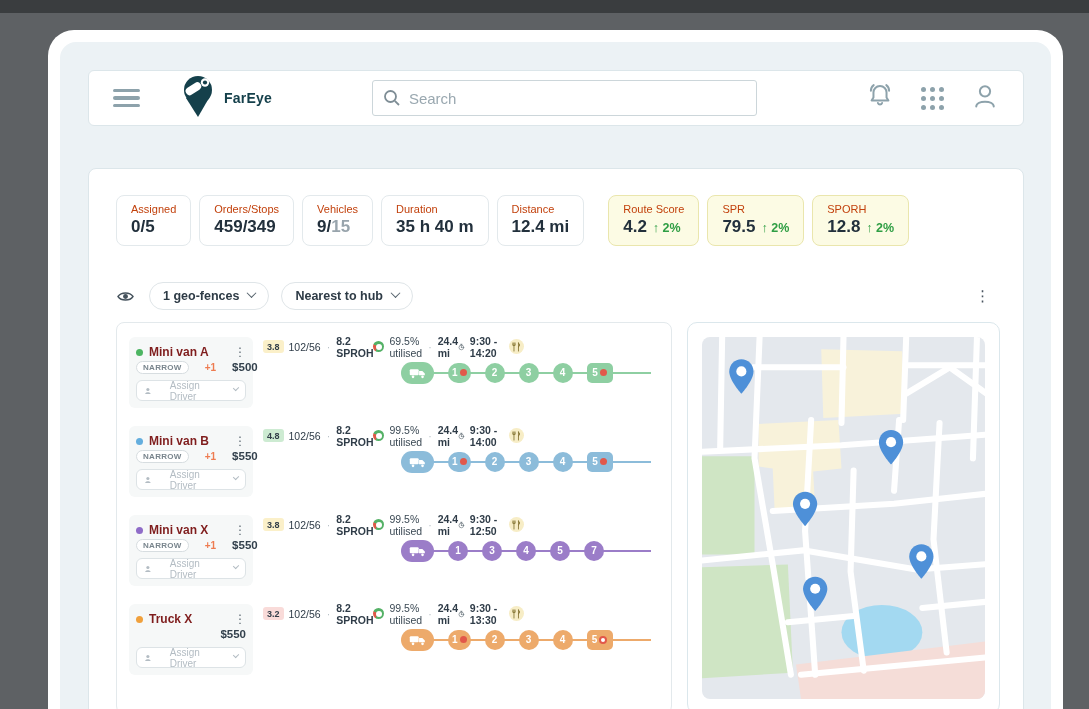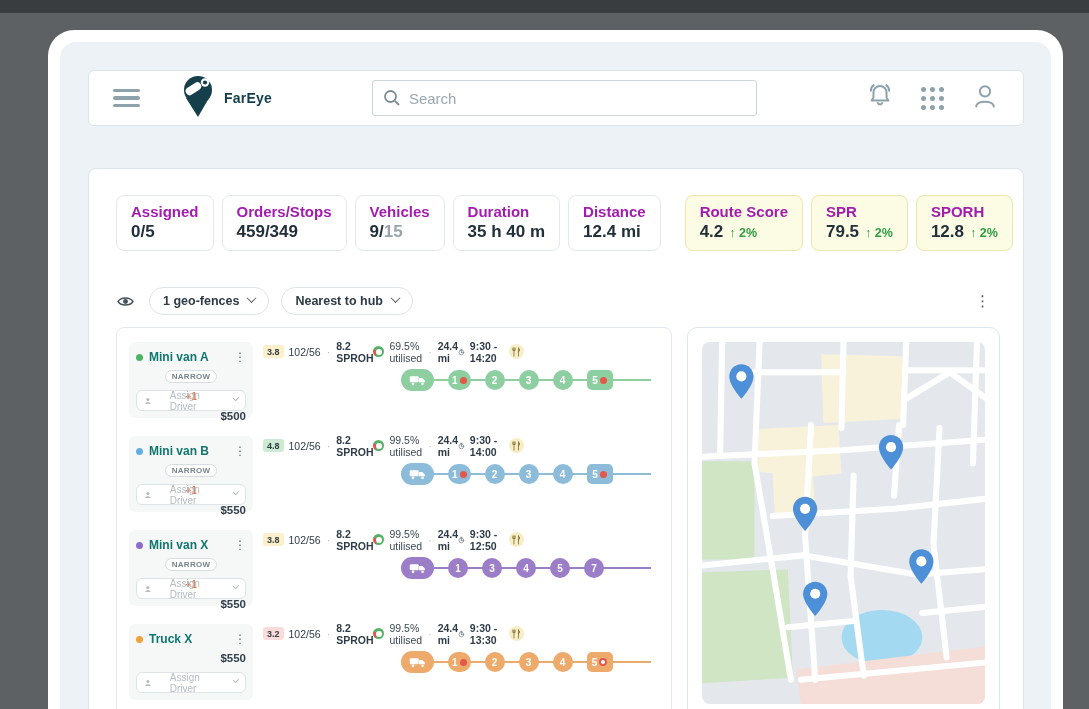--- a/index.html
+++ b/index.html
@@ -29,21 +29,21 @@
   .grid-icon { display:grid; grid-template-columns:repeat(3,5px); gap:4px; }
   .grid-icon i { width:5px; height:5px; border-radius:50%; background:#8da2ab; }
 
   
   .main-card { position:absolute; left:28px; top:126px; width:936px; height:566px; background:#fff;
                border:1px solid #dce6ea; border-radius:8px; padding:26px 23px 0 27px; }
   .stats-row { display:flex; align-items:stretch; gap:8px; }
   .stat-card { border:1px solid #e3e9ec; border-radius:8px; padding:7px 14px 8px; background:#fff; white-space:nowrap; }
   .stat-card.kpi { background:#fcfbe4; border-color:#eae6ad; }
   .stat-card.kpi-first { margin-left:16px; }
-  .stat-label { font-size:15px; color:#a21caf;font-weight:bold; }
+  .stat-label { font-size:11px; color:#c2410c; }
   .stat-value { font-size:17px; font-weight:700; color:#22303c; margin-top:2px; }
   .stat-muted { color:#98a4ac; }
   .stat-delta { color:#2f9e44; font-size:12.5px; font-weight:700; margin-left:6px; }
 
   .filter-row { margin-top:36px; display:flex; align-items:center; gap:12px; }
   .eye-wrap { margin-right:2px; display:flex; cursor:pointer; }
   .pill { border:1px solid #dfe5e8; border-radius:16px; background:#fff; padding:6px 13px;
           font-size:12.5px; font-weight:600; color:#2e3b46; display:flex; align-items:center; gap:9px; cursor:pointer; }
   .chev { width:7px; height:7px; border-right:1.6px solid #55626c; border-bottom:1.6px solid #55626c;
           transform:rotate(45deg) translate(-1px,-1px); margin-top:-3px; }
@@ -52,23 +52,23 @@
   .content-row { margin-top:12px; display:flex; gap:15px; }
   .list-card { width:556px; height:392px; border:1px solid #e3e9ec; border-radius:8px; padding:14px 12px; overflow:hidden; }
   .map-card { flex:1; height:392px; border:1px solid #dbe7ec; border-radius:10px; background:#fff; padding:14px; }
   .map-svg { width:100%; height:100%; border-radius:8px; }
 
   
   .vehicle-row { display:flex; gap:10px; margin-bottom:18px; align-items:stretch; }
   .v-left { width:124px; background:#f6f8f8; border-radius:6px; padding:7px; flex-shrink:0; }
   .v-name-line { display:flex; align-items:center; gap:6px; height:16px; }
   .v-dot { width:7px; height:7px; border-radius:50%; background:var(--dot); flex-shrink:0; }
-  .v-name { font-size:12px; font-weight:700; color:#0f766e; }
+  .v-name { font-size:12px; font-weight:700; color:#7f1d1d; }
   .v-kebab { margin-left:auto; color:#5d6973; font-size:12px; cursor:pointer; }
-  .v-tags { display:flex; align-items:center; gap:8px; margin-top:5px; height:14px;flex-direction:column; }
+  .v-tags { display:flex; align-items:center; gap:16px; height:14px; }
   .tag { font-size:8px; font-weight:700; color:#79858d; border:1px solid #d7dde0; border-radius:8px;
          padding:1px 6px; letter-spacing:0.3px; background:#fff; }
   .tag-extra { font-size:10px; font-weight:700; color:#ee7b50; cursor:pointer; }
   .price { margin-left:auto; font-size:11.5px; font-weight:700; color:#33414d; }
   .assign { margin-top:6px; border:1px solid #dde3e6; background:#fff; border-radius:6px; height:21px;
             padding:0 7px; display:flex; align-items:center; gap:18px; font-size:10px; color:#b3bcc3; cursor:pointer; }
   .assign .chev { width:5px; height:5px; border-color:#b3bcc3; margin-left:auto; margin-top:-2px; }
 
   .v-mid { width:128px; flex-shrink:0; display:flex; flex-direction:row; justify-content:space-between;
            padding:2px 0 3px; font-size:10.5px; color:#3b4954; }

